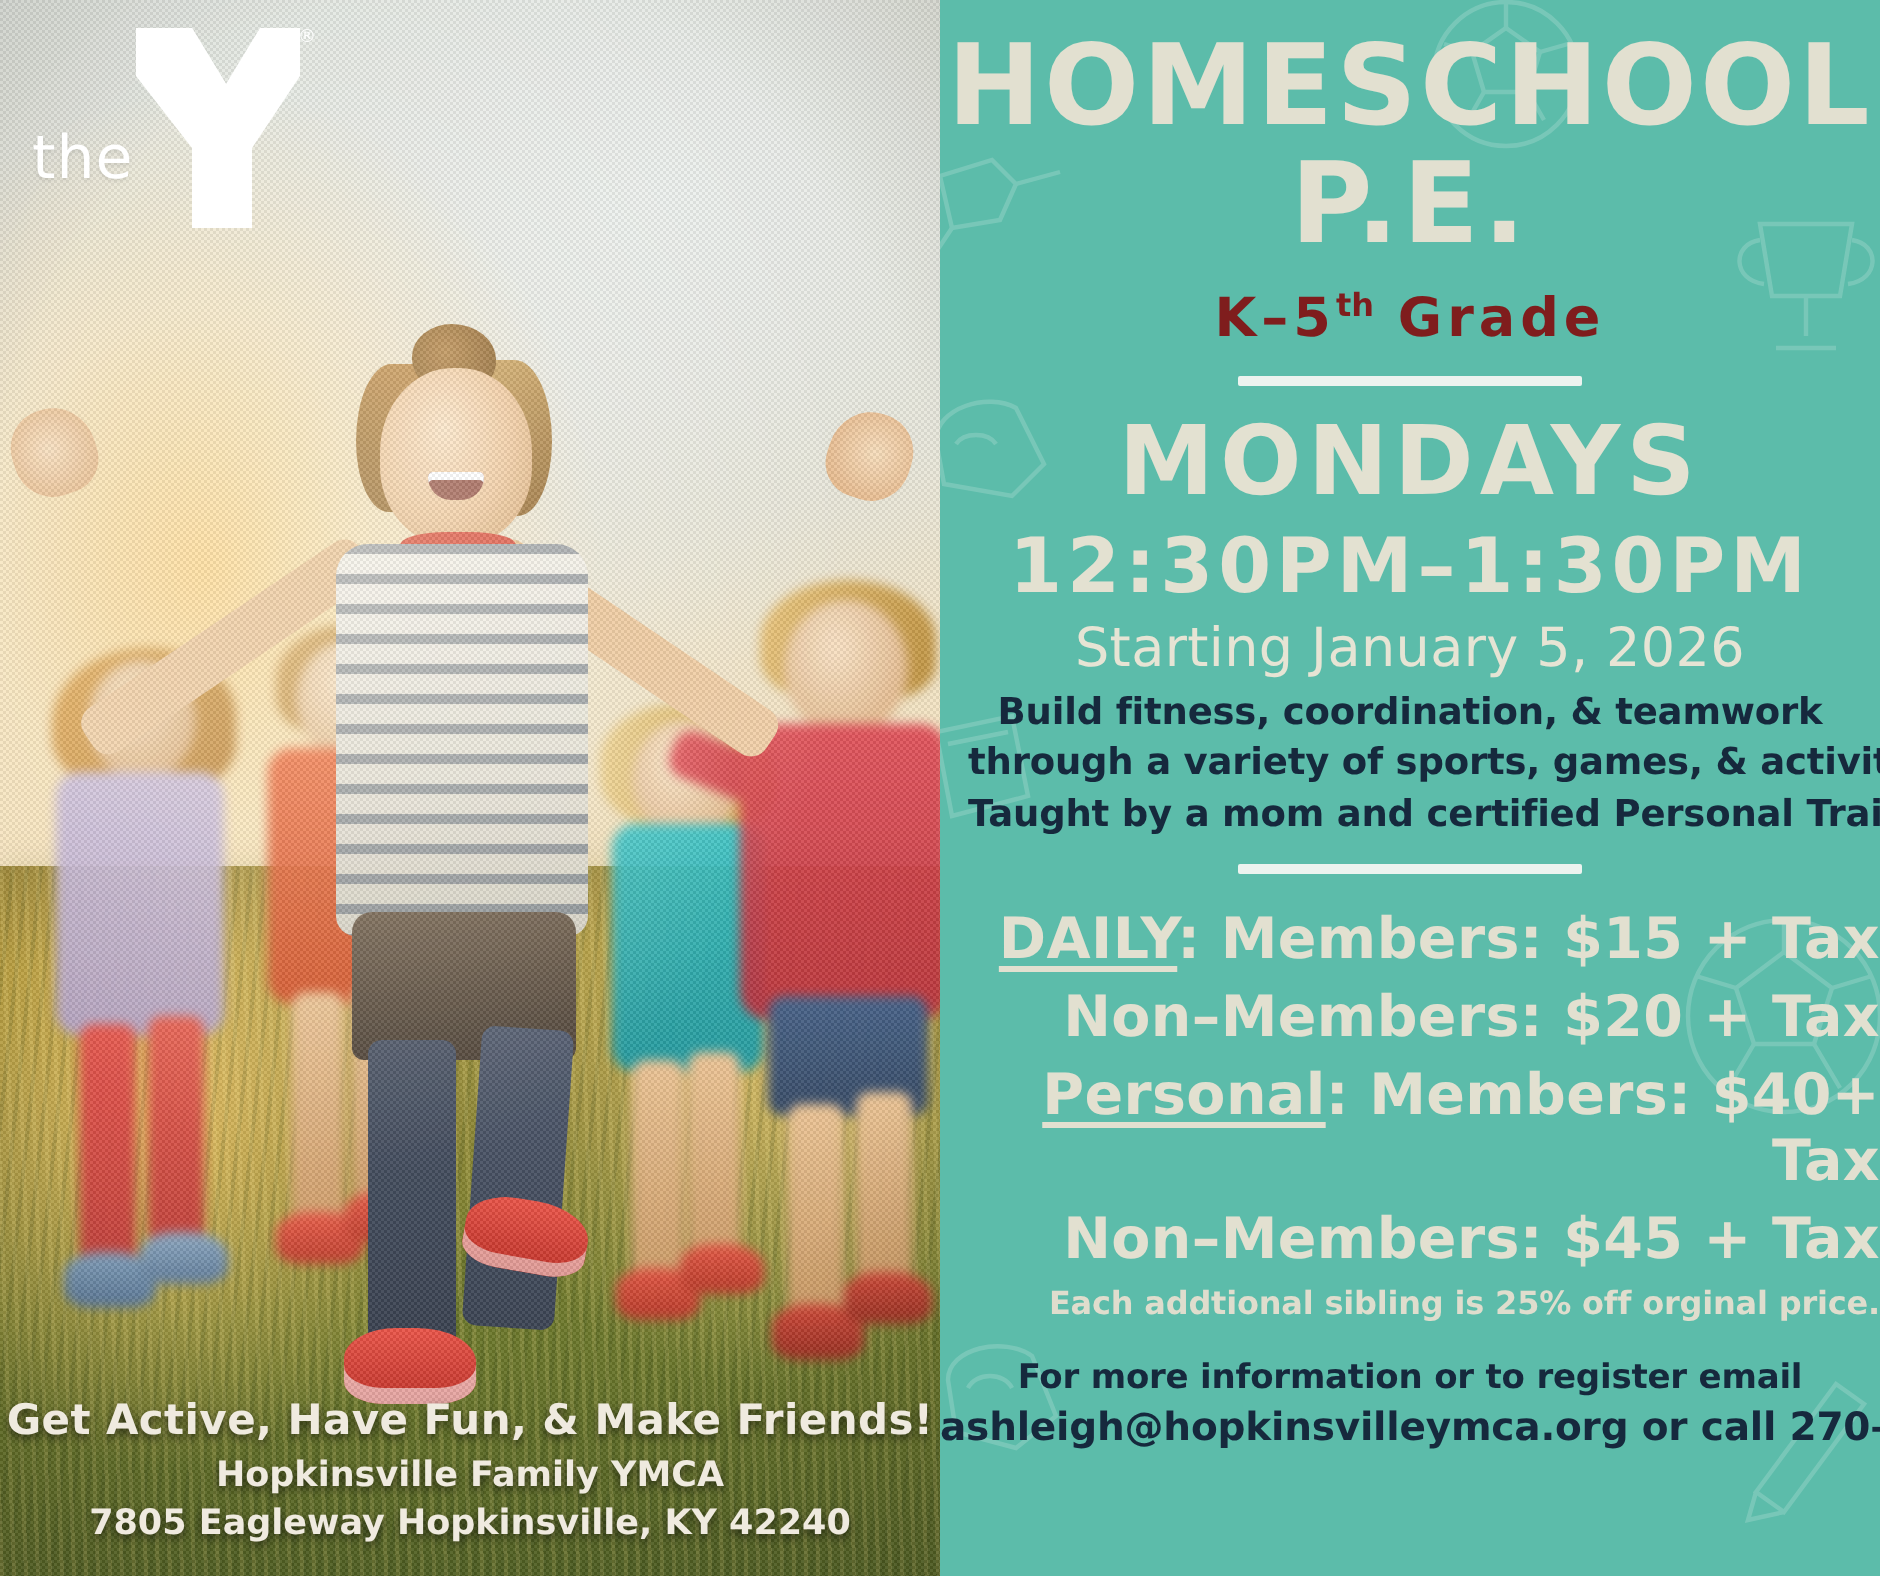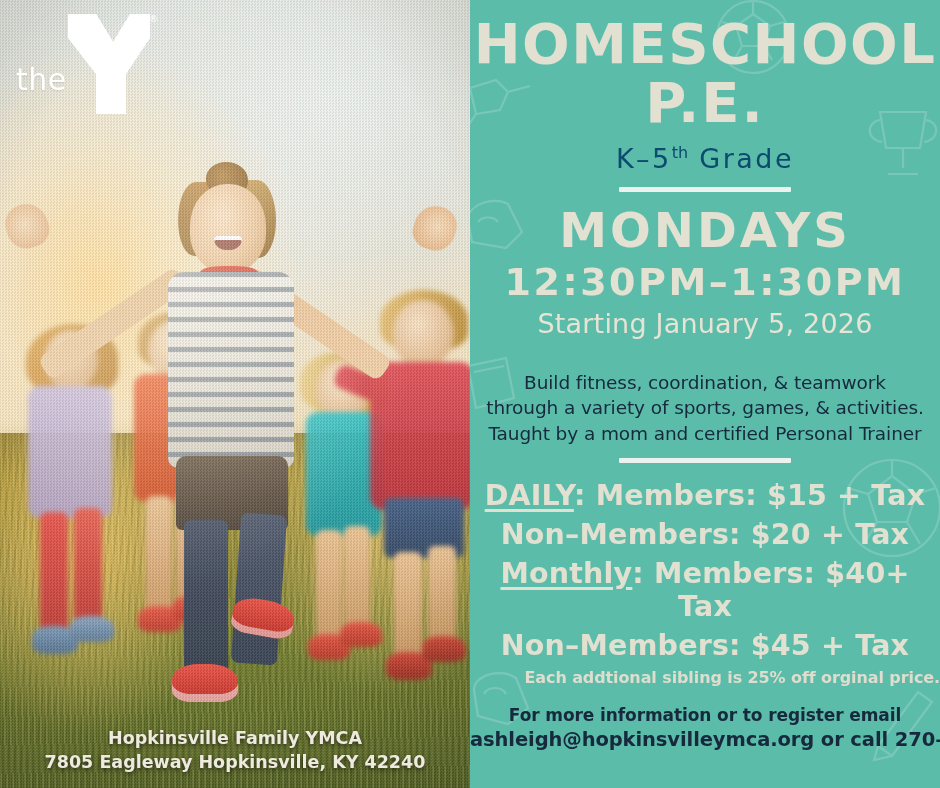--- a/index.html
+++ b/index.html
@@ -204,39 +204,39 @@
 
   .title-1 {
     color: #e2e0d0; font-weight: 700; font-size: 56px; line-height: 1.0;
     letter-spacing: 1.5px; margin: 16px 0 0; font-family: "DejaVu Sans", sans-serif;
   }
   .title-2 {
     color: #e2e0d0; font-weight: 700; font-size: 56px; line-height: 1.05;
     letter-spacing: 2px; margin: 2px 0 0;
   }
   .grade {
-    color: #0c4a6e; font-weight: 400; font-size: 27px; letter-spacing: 2.5px;
+    color: #7f1d1d; font-weight: 700; font-size: 27px; letter-spacing: 2.5px;
     margin: 10px 0 0;
   }
   .grade sup { font-size: 16px; vertical-align: super; letter-spacing: 0; }
 
   .rule { width: 172px; height: 5px; background: #f3f6f2; margin: 13px auto 10px;
     border-radius: 1px; opacity: .95; }
   .rule.second { margin: 12px auto 16px; }
 
   .day { color: #e3e1d1; font-weight: 700; font-size: 48px; letter-spacing: 3px; margin: 4px 0 0; }
   .time { color: #e3e1d1; font-weight: 700; font-size: 38px; letter-spacing: 2.5px; margin: 2px 0 0; }
   .starting { color: #e6e4d4; font-weight: 400; font-size: 27px; letter-spacing: .2px; margin: 4px 0 0; }
 
-  .desc { color: #16293d; font-weight: 400; font-size: 18.5px; line-height: 1.38;
-    margin: 31px 14px 0; letter-spacing: -.1px; }
+  .desc { color: #16293d; font-weight: 700; font-size: 18.5px; line-height: 1.38;
+    margin: 4px 14px 0; letter-spacing: -.1px; }
   .desc div { white-space: nowrap; }
 
   .price { color: #e2e0d0; font-weight: 700; font-size: 28.5px; letter-spacing: .2px;
-    margin: 6px 0; }
+    margin: 6px 0; text-align: right; }
   .price .u { text-decoration: underline; text-underline-offset: 4px; text-decoration-thickness: 3px; }
   .sibling { color: #dfddcd; font-weight: 700; font-size: 16px; margin: 6px 0 0; letter-spacing: -.1px; text-align: right; }
 
   .contact { color: #16293d; font-weight: 700; margin-top: 18px; letter-spacing: -.1px; }
   .contact .c1 { font-size: 17px; }
   .contact .c2 { font-size: 19.5px; margin-top: 3px; white-space: nowrap; }
 </style>
 </head>
 <body>
 
@@ -316,20 +316,21 @@
       <span class="the">the</span>
       <svg class="y-mark" viewBox="0 0 86 104">
         <path d="M2 2 L30 2 L47 30 L64 2 L84 2 L84 26 L60 62 L60 102 L30 102 L30 62 L2 26 Z" fill="#ffffff"></path>
         <path d="M30 2 L47 30 L30 58 Z" fill="#ffffff"></path>
       </svg>
       <span class="reg">®</span>
       <span class="ymca-vert">YMCA</span>
     </div>
 
     <div class="photo-caption">
+      <div class="cap-1">Get Active, Have Fun, &amp; Make Friends!</div>
       <div class="cap-2">Hopkinsville Family YMCA</div>
       <div class="cap-3">7805 Eagleway Hopkinsville, KY 42240</div>
     </div>
   </div>
 
   <div class="info-panel">
 
     <div class="watermarks">
       <svg width="90" height="90" style="left:238px; top:-8px;" viewBox="0 0 90 90">
         <circle cx="45" cy="45" r="36"></circle>
@@ -388,21 +389,21 @@
         <div>Taught by a mom and certified Personal Trainer</div>
       </div>
 
       <div class="rule second"></div>
 
       <div class="price">
         <span class="u">DAILY</span><span>: Members: $15 + Tax</span>
       </div>
       <div class="price">Non–Members: $20 + Tax</div>
       <div class="price">
-        <span class="u">Monthly</span><span>: Members: $40+ Tax</span>
+        <span class="u">Personal</span><span>: Members: $40+ Tax</span>
       </div>
       <div class="price">Non–Members: $45 + Tax</div>
 
       <div class="sibling">Each addtional sibling is 25% off orginal price.</div>
 
       <div class="contact">
         <div class="c1">For more information or to register email</div>
         <div class="c2">ashleigh@hopkinsvilleymca.org or call 270–887–5382</div>
       </div>
     </div>

